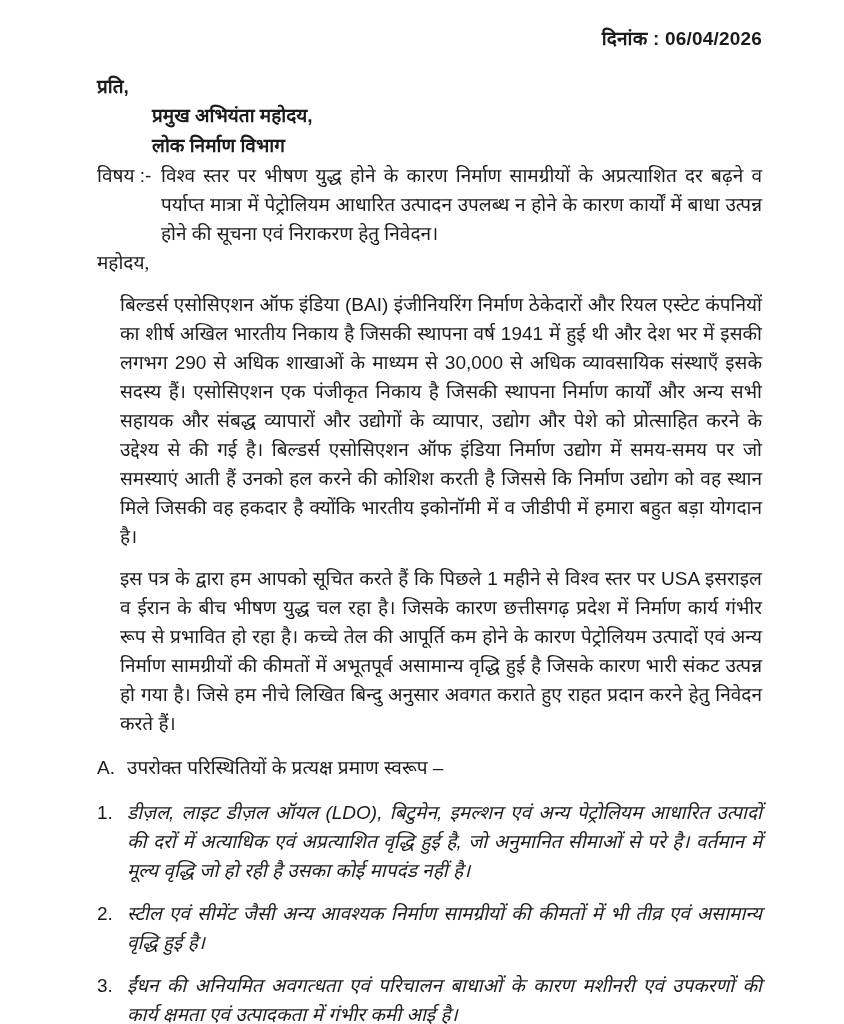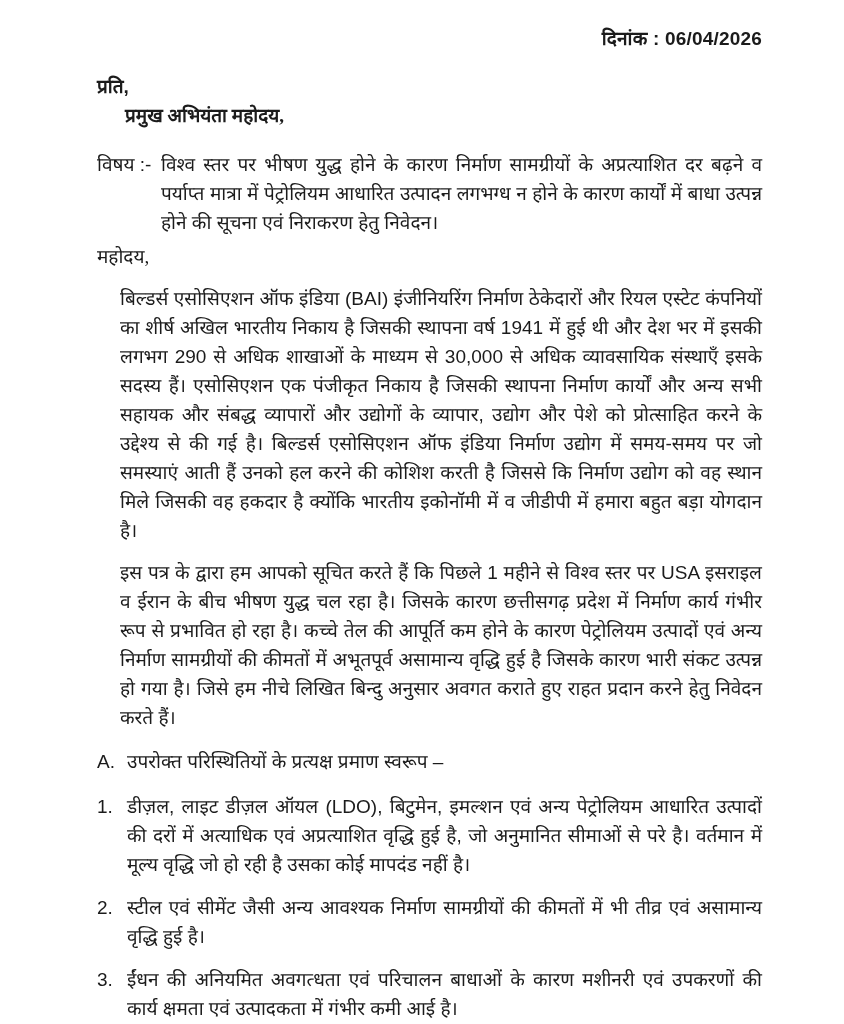--- a/index.html
+++ b/index.html
@@ -19,39 +19,36 @@
   .date-line {
     text-align: right;
     font-weight: 600;
     letter-spacing: 0.2px;
   }
   .to-label {
     font-weight: 700;
     margin-top: 19px;
   }
   .address-block {
-    margin-left: 28px;
+    margin-left: 55px;
     font-weight: 700;
     line-height: 30px;
-    font-family: Liberation Serif, serif;
   }
   .subject-row {
     display: flex;
-    margin-top: 19px;
   }
   .subject-label {
     flex: 0 0 64px;
     white-space: nowrap;
   }
   .subject-text {
     flex: 1;
     text-align: justify;
   }
   .greeting {
-    margin-top: 5px;
     font-family: Liberation Serif, serif;
   }
   .body-para {
     text-align: justify;
     margin-top: 13px;
     margin-left: 23px;
   }
   .section-head {
     display: flex;
     margin-top: 15px;
@@ -68,38 +65,40 @@
   .list-item {
     display: flex;
     margin-top: 14px;
   }
   .item-num {
     flex: 0 0 30px;
   }
   .item-text {
     flex: 1;
     text-align: justify;
+    font-style: italic;
   }
 </style>
 </head>
 <body>
 
 <div class="page">
 
   <div class="date-line">दिनांक : 06/04/2026</div>
 
   <div class="to-label">प्रति,</div>
 
   <div class="address-block">
     <div>प्रमुख अभियंता महोदय,</div>
+    <div>लोक निर्माण विभाग</div>
   </div>
 
   <div class="subject-row">
     <div class="subject-label">विषय :-</div>
-    <div class="subject-text">विश्व स्तर पर भीषण युद्ध होने के कारण निर्माण सामग्रीयों के अप्रत्याशित दर बढ़ने व पर्याप्त मात्रा में पेट्रोलियम आधारित उत्पादन लगभग्ध न होने के कारण कार्यों में बाधा उत्पन्न होने की सूचना एवं निराकरण हेतु निवेदन।</div>
+    <div class="subject-text">विश्व स्तर पर भीषण युद्ध होने के कारण निर्माण सामग्रीयों के अप्रत्याशित दर बढ़ने व पर्याप्त मात्रा में पेट्रोलियम आधारित उत्पादन उपलब्ध न होने के कारण कार्यों में बाधा उत्पन्न होने की सूचना एवं निराकरण हेतु निवेदन।</div>
   </div>
 
   <div class="greeting">महोदय,</div>
 
   <p class="body-para">बिल्डर्स एसोसिएशन ऑफ इंडिया (BAI) इंजीनियरिंग निर्माण ठेकेदारों और रियल एस्टेट कंपनियों का शीर्ष अखिल भारतीय निकाय है जिसकी स्थापना वर्ष 1941 में हुई थी और देश भर में इसकी लगभग 290 से अधिक शाखाओं के माध्यम से 30,000 से अधिक व्यावसायिक संस्थाएँ इसके सदस्य हैं। एसोसिएशन एक पंजीकृत निकाय है जिसकी स्थापना निर्माण कार्यों और अन्य सभी सहायक और संबद्ध व्यापारों और उद्योगों के व्यापार, उद्योग और पेशे को प्रोत्साहित करने के उद्देश्य से की गई है। बिल्डर्स एसोसिएशन ऑफ इंडिया निर्माण उद्योग में समय-समय पर जो समस्याएं आती हैं उनको हल करने की कोशिश करती है जिससे कि निर्माण उद्योग को वह स्थान मिले जिसकी वह हकदार है क्योंकि भारतीय इकोनॉमी में व जीडीपी में हमारा बहुत बड़ा योगदान है।</p>
 
   <p class="body-para">इस पत्र के द्वारा हम आपको सूचित करते हैं कि पिछले 1 महीने से विश्व स्तर पर USA इसराइल व ईरान के बीच भीषण युद्ध चल रहा है। जिसके कारण छत्तीसगढ़ प्रदेश में निर्माण कार्य गंभीर रूप से प्रभावित हो रहा है। कच्चे तेल की आपूर्ति कम होने के कारण पेट्रोलियम उत्पादों एवं अन्य निर्माण सामग्रीयों की कीमतों में अभूतपूर्व असामान्य वृद्धि हुई है जिसके कारण भारी संकट उत्पन्न हो गया है। जिसे हम नीचे लिखित बिन्दु अनुसार अवगत कराते हुए राहत प्रदान करने हेतु निवेदन करते हैं।</p>
 
   <div class="section-head">
     <div class="section-num">A.</div>

